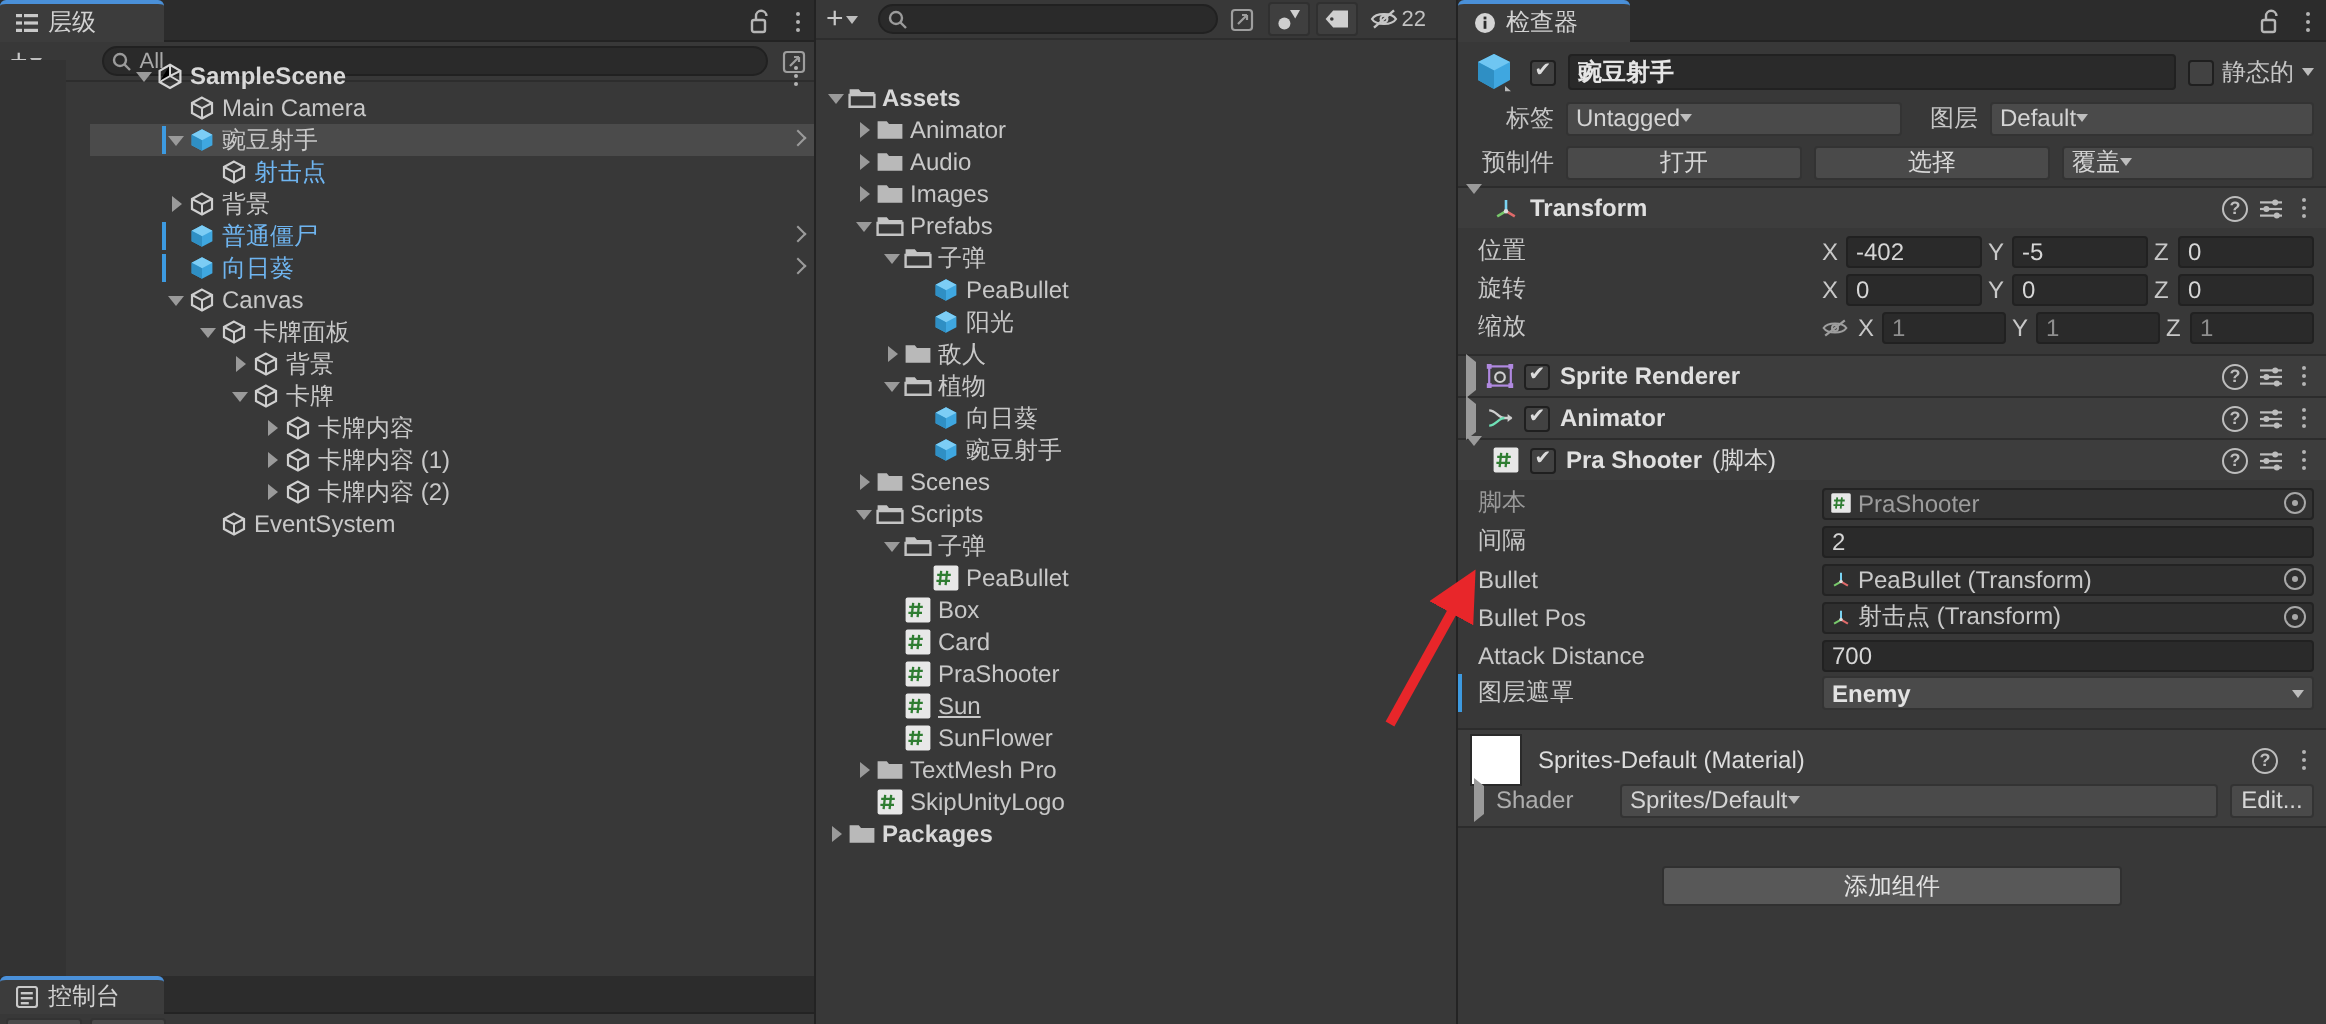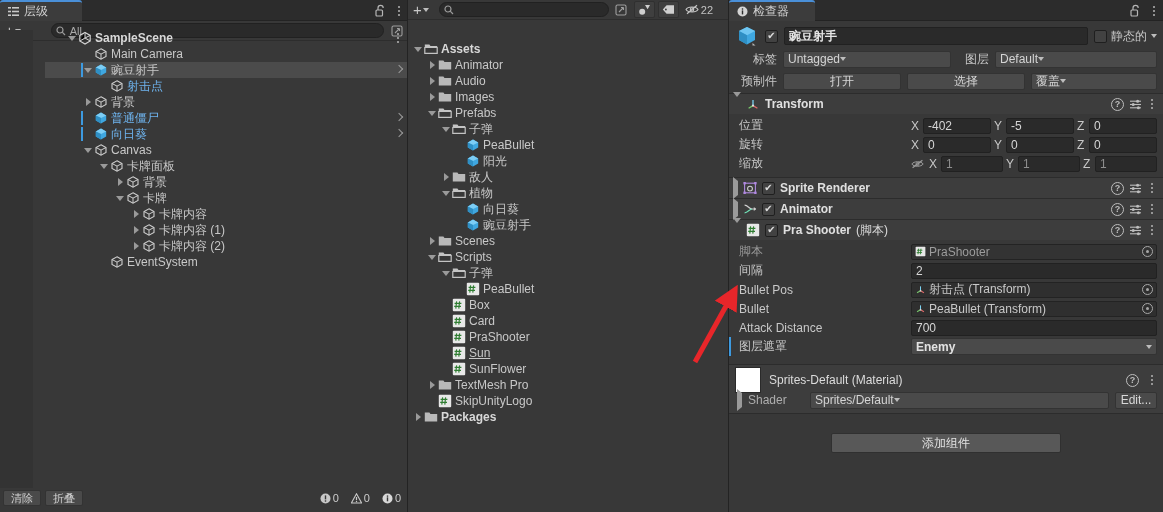--- a/index.html
+++ b/index.html
@@ -408,20 +408,40 @@
                 <path d="M7 1.8 L12 4.5 V9.5 L7 12.2 L2 9.5 V4.5 Z" fill="none" stroke="#cfcfcf" stroke-width="1.1"></path>
                 <path d="M2 4.5 L7 7.1 L12 4.5 M7 7.1 V12.2" fill="none" stroke="#cfcfcf" stroke-width="1"></path>
               </svg></span>
             <span class="lbl">EventSystem</span>
           </div>
         </div>
     </div>
   </div>
 
   <div class="panel" style="left:0;top:488px;width:408px;height:24px;">
+    <div class="console-tabbar">
+      <div class="tab" style="width:82px;height:19px;">
+        <span class="ico">
+          <svg width="11" height="11" viewBox="0 0 11 11">
+            <rect x="0.5" y="0.5" width="10" height="10" rx="1.2" fill="none" stroke="#c9c9c9" stroke-width="1.1"></rect>
+            <rect x="2.4" y="3" width="6" height="1.2" fill="#c9c9c9"></rect>
+            <rect x="2.4" y="5.5" width="6" height="1.2" fill="#c9c9c9"></rect>
+            <rect x="2.4" y="8" width="4" height="1.2" fill="#c9c9c9"></rect>
+          </svg>
+        </span>
+        <span>控制台</span>
+      </div>
+      <div class="right-icons">
+        <span class="kebab">
+            <i></i>
+            <i></i>
+            <i></i>
+          </span>
+      </div>
+    </div>
     <div class="console-body">
       <div class="console-toolbar">
         <div class="cbtn">清除</div>
         <div class="cbtn">折叠</div>
         <div class="cfill"></div>
         <div class="counter">
           <span class="ico">
             <svg width="11" height="11" viewBox="0 0 11 11">
                 <circle cx="5.5" cy="5.5" r="5" fill="#c8c8c8"></circle>
                 <rect x="4.8" y="2.4" width="1.4" height="4" fill="#383838"></rect>
@@ -964,44 +984,44 @@
                 <span class="target-ico">
                   <i></i>
                 </span>
               </span>
             </div>
             <div class="prop">
               <span class="pname">间隔</span>
               <span class="txtfield">2</span>
             </div>
             <div class="prop">
+              <span class="pname">Bullet</span>
+              <span class="objfield">
+                <span class="i16" style="width:11px;height:11px;"><svg width="11" height="11" viewBox="0 0 14 14">
+                    <path d="M7 8.6 L7 3" stroke="#7ad3f2" stroke-width="1.3"></path>
+                    <path d="M7 8.6 L2.6 11.2" stroke="#78c96b" stroke-width="1.3"></path>
+                    <path d="M7 8.6 L11.4 11.2" stroke="#e06a6a" stroke-width="1.3"></path>
+                    <circle cx="7" cy="8.6" r="1.1" fill="#dedede"></circle>
+                  </svg></span>
+                <span class="ofv">PeaBullet (Transform)</span>
+                <span class="target-ico">
+                  <i></i>
+                </span>
+              </span>
+            </div>
+            <div class="prop">
               <span class="pname">Bullet Pos</span>
               <span class="objfield">
                 <span class="i16" style="width:11px;height:11px;"><svg width="11" height="11" viewBox="0 0 14 14">
                     <path d="M7 8.6 L7 3" stroke="#7ad3f2" stroke-width="1.3"></path>
                     <path d="M7 8.6 L2.6 11.2" stroke="#78c96b" stroke-width="1.3"></path>
                     <path d="M7 8.6 L11.4 11.2" stroke="#e06a6a" stroke-width="1.3"></path>
                     <circle cx="7" cy="8.6" r="1.1" fill="#dedede"></circle>
                   </svg></span>
                 <span class="ofv">射击点 (Transform)</span>
-                <span class="target-ico">
-                  <i></i>
-                </span>
-              </span>
-            </div>
-            <div class="prop">
-              <span class="pname">Bullet</span>
-              <span class="objfield">
-                <span class="i16" style="width:11px;height:11px;"><svg width="11" height="11" viewBox="0 0 14 14">
-                    <path d="M7 8.6 L7 3" stroke="#7ad3f2" stroke-width="1.3"></path>
-                    <path d="M7 8.6 L2.6 11.2" stroke="#78c96b" stroke-width="1.3"></path>
-                    <path d="M7 8.6 L11.4 11.2" stroke="#e06a6a" stroke-width="1.3"></path>
-                    <circle cx="7" cy="8.6" r="1.1" fill="#dedede"></circle>
-                  </svg></span>
-                <span class="ofv">PeaBullet (Transform)</span>
                 <span class="target-ico">
                   <i></i>
                 </span>
               </span>
             </div>
             <div class="prop">
               <span class="pname">Attack Distance</span>
               <span class="txtfield">700</span>
             </div>
             <div class="prop marked">

